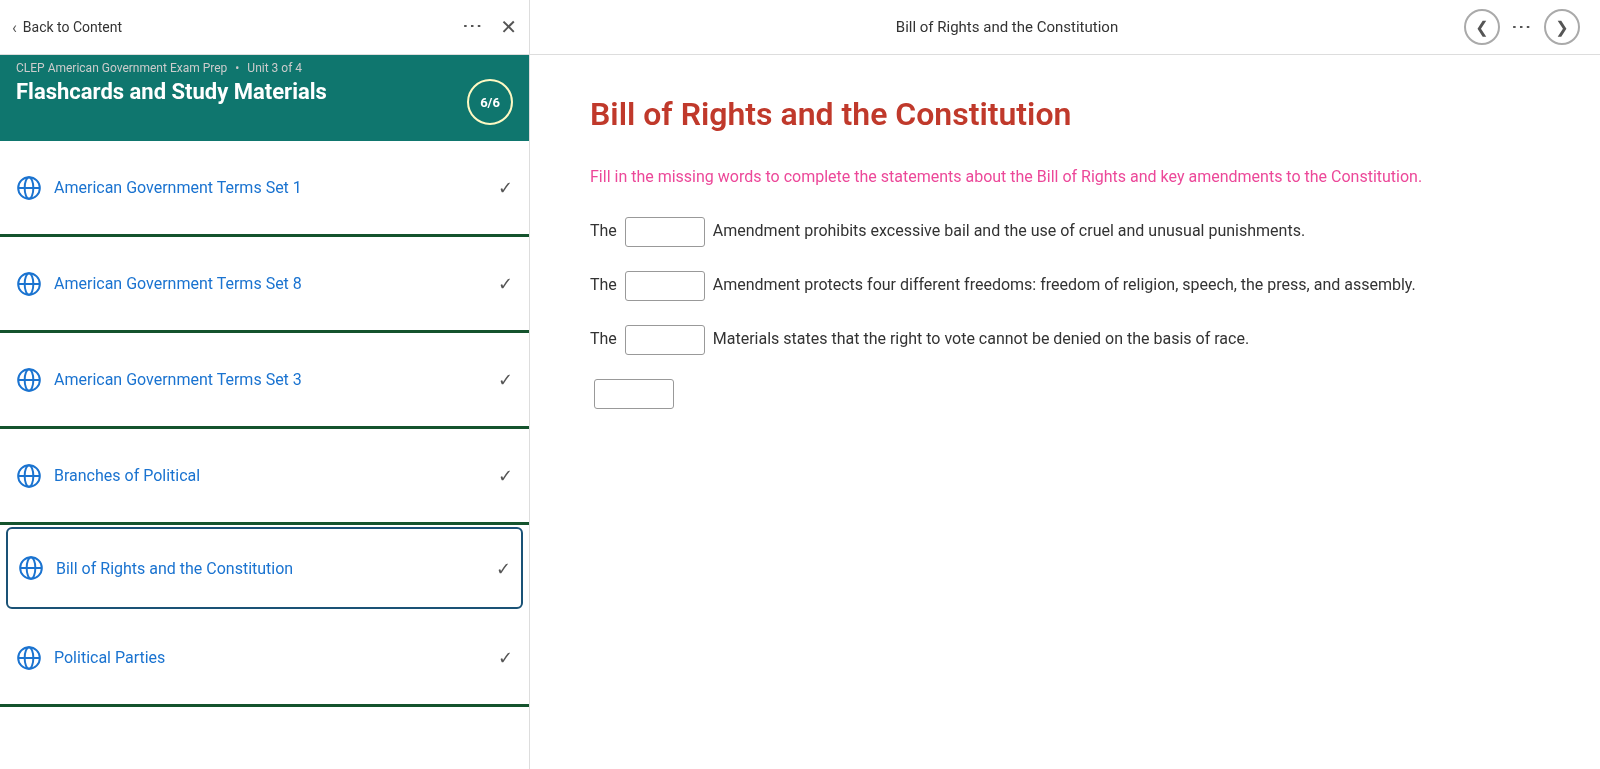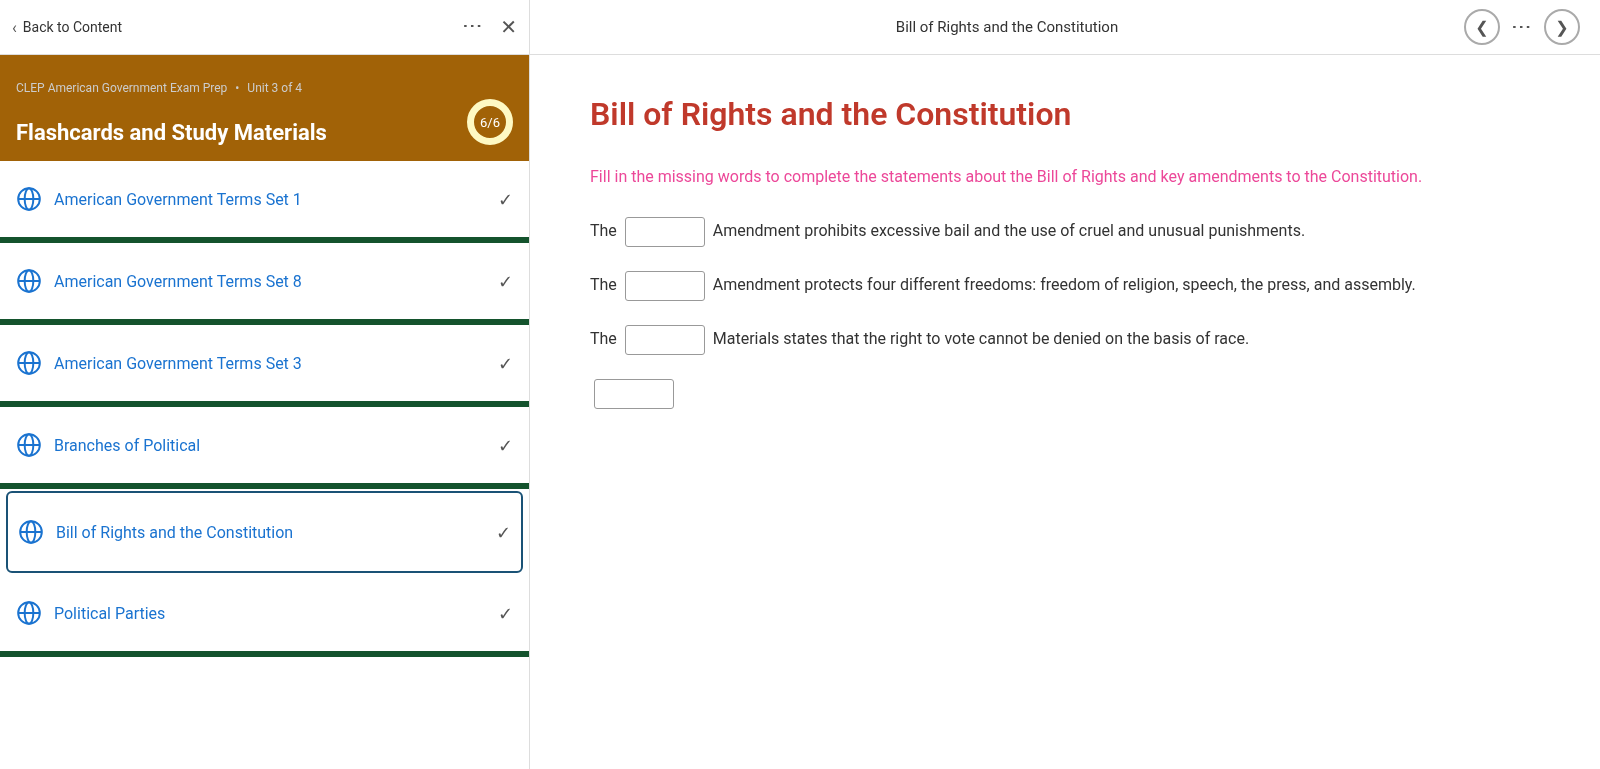--- a/index.html
+++ b/index.html
@@ -103,73 +103,73 @@
     
     .sidebar {
       width: 530px;
       flex-shrink: 0;
       display: flex;
       flex-direction: column;
       border-right: 1px solid #ddd;
       overflow: hidden;
     }
     .sidebar-header {
-      background: #a16207;
+      background: #0f766e;
       color: #fff;
-      padding: 26px 16px 16px;
+      padding: 6px 16px 16px;
       flex-shrink: 0;
     }
     .sidebar-subtitle {
       font-size: 12px;
       color: #ccc;
       margin-bottom: 4px;
     }
     .bullet-dot {
       margin: 0 5px;
     }
     .sidebar-title {
       font-size: 22px;
       font-weight: 700;
       color: #fff;
       display: flex;
-      align-items: flex-end;
+      align-items: flex-start;
       justify-content: space-between;
     }
     .progress-circle {
       width: 46px;
       height: 46px;
       border-radius: 50%;
-      border: 7px solid #fef9c3;
+      border: 2px solid #fef9c3;
       display: flex;
       align-items: center;
       justify-content: center;
       font-size: 13px;
-      font-weight: 400;
+      font-weight: 700;
       color: #fff;
       flex-shrink: 0;
     }
     .sidebar-scroll {
       flex: 1;
       overflow-y: auto;
       padding: 0;
       position: relative;
     }
     .sidebar-scroll::-webkit-scrollbar {
       width: 6px;
     }
     .sidebar-scroll::-webkit-scrollbar-thumb {
       background: #ccc;
       border-radius: 3px;
     }
     .sidebar-item {
       display: flex;
       align-items: center;
       padding: 12px 16px;
-      height: 82px;
-      border-bottom: 6px solid #14532d;
+      height: 96px;
+      border-bottom: 3px solid #14532d;
       cursor: pointer;
       gap: 12px;
       position: relative;
     }
     .sidebar-item.active {
       border: 2px solid #1a5276;
       border-radius: 6px;
       margin: 2px 6px;
       padding: 0 10px;
       background: #fff;

